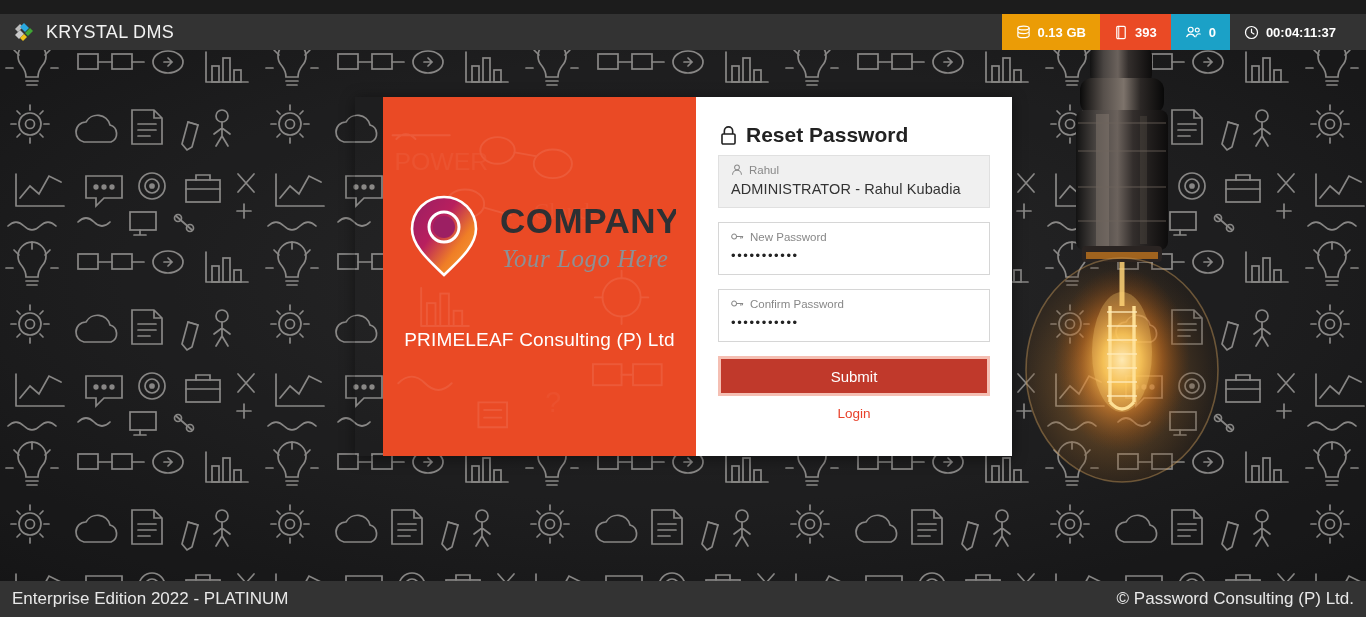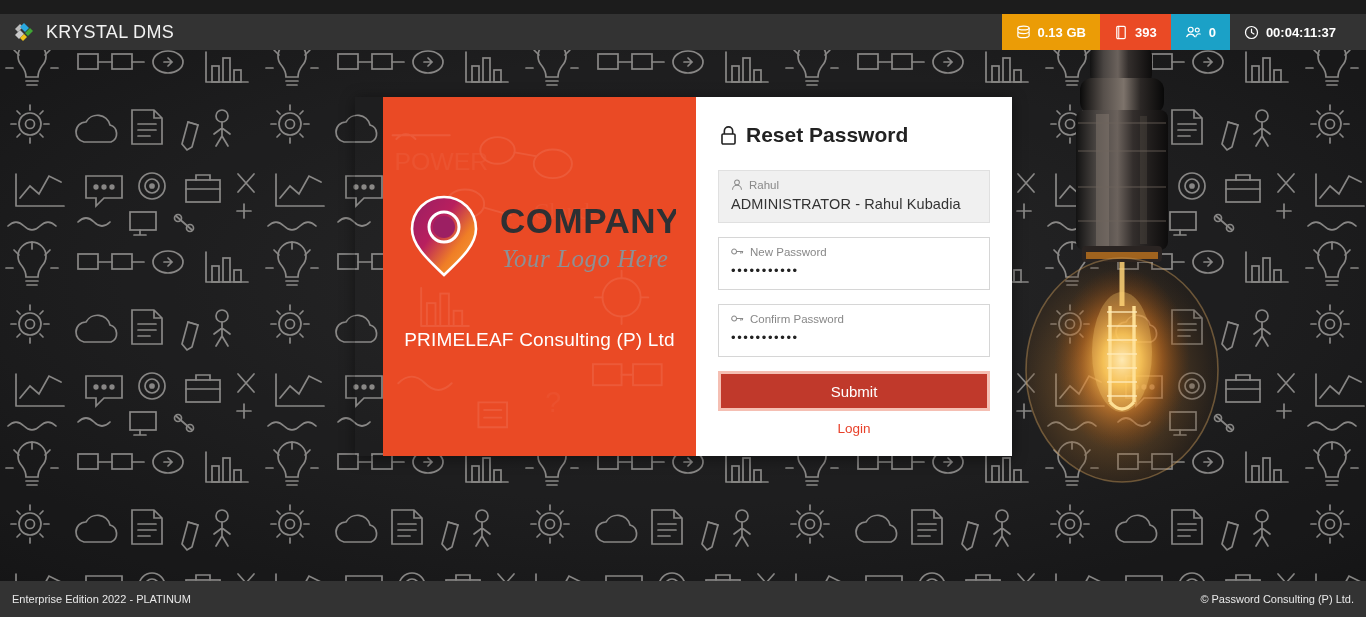--- a/index.html
+++ b/index.html
@@ -143,21 +143,21 @@
     background: #ffffff;
     padding: 26px 22px 0 22px;
   }
   .panel-title {
     display: flex;
     align-items: center;
     gap: 9px;
     font-size: 21px;
     color: #222222;
     font-weight: bold;
-    margin-bottom: 23px;
+    margin-bottom: 8px;
     margin-left: 2px;
   }
   .panel-title svg { display:block; }
 
   .field {
     border: 1px solid #d6d6d6;
     height: 53px;
     padding: 7px 12px 0 12px;
     margin-bottom: 14px;
     background: #ffffff;
@@ -226,21 +226,21 @@
     height: 36px;
     background: #333333;
     display: flex;
     align-items: center;
     justify-content: space-between;
     padding: 0 12px;
     z-index: 40;
   }
   .footer-text {
     color: #e8e8e8;
-    font-size: 11px;
+    font-size: 17px;
     white-space: nowrap;
   }
 </style>
 </head>
 <body>
 
 <div id="app">
 
   <div class="bg">
     <svg class="bg-doodle" viewBox="0 0 1366 545" preserveAspectRatio="xMidYMid slice">

